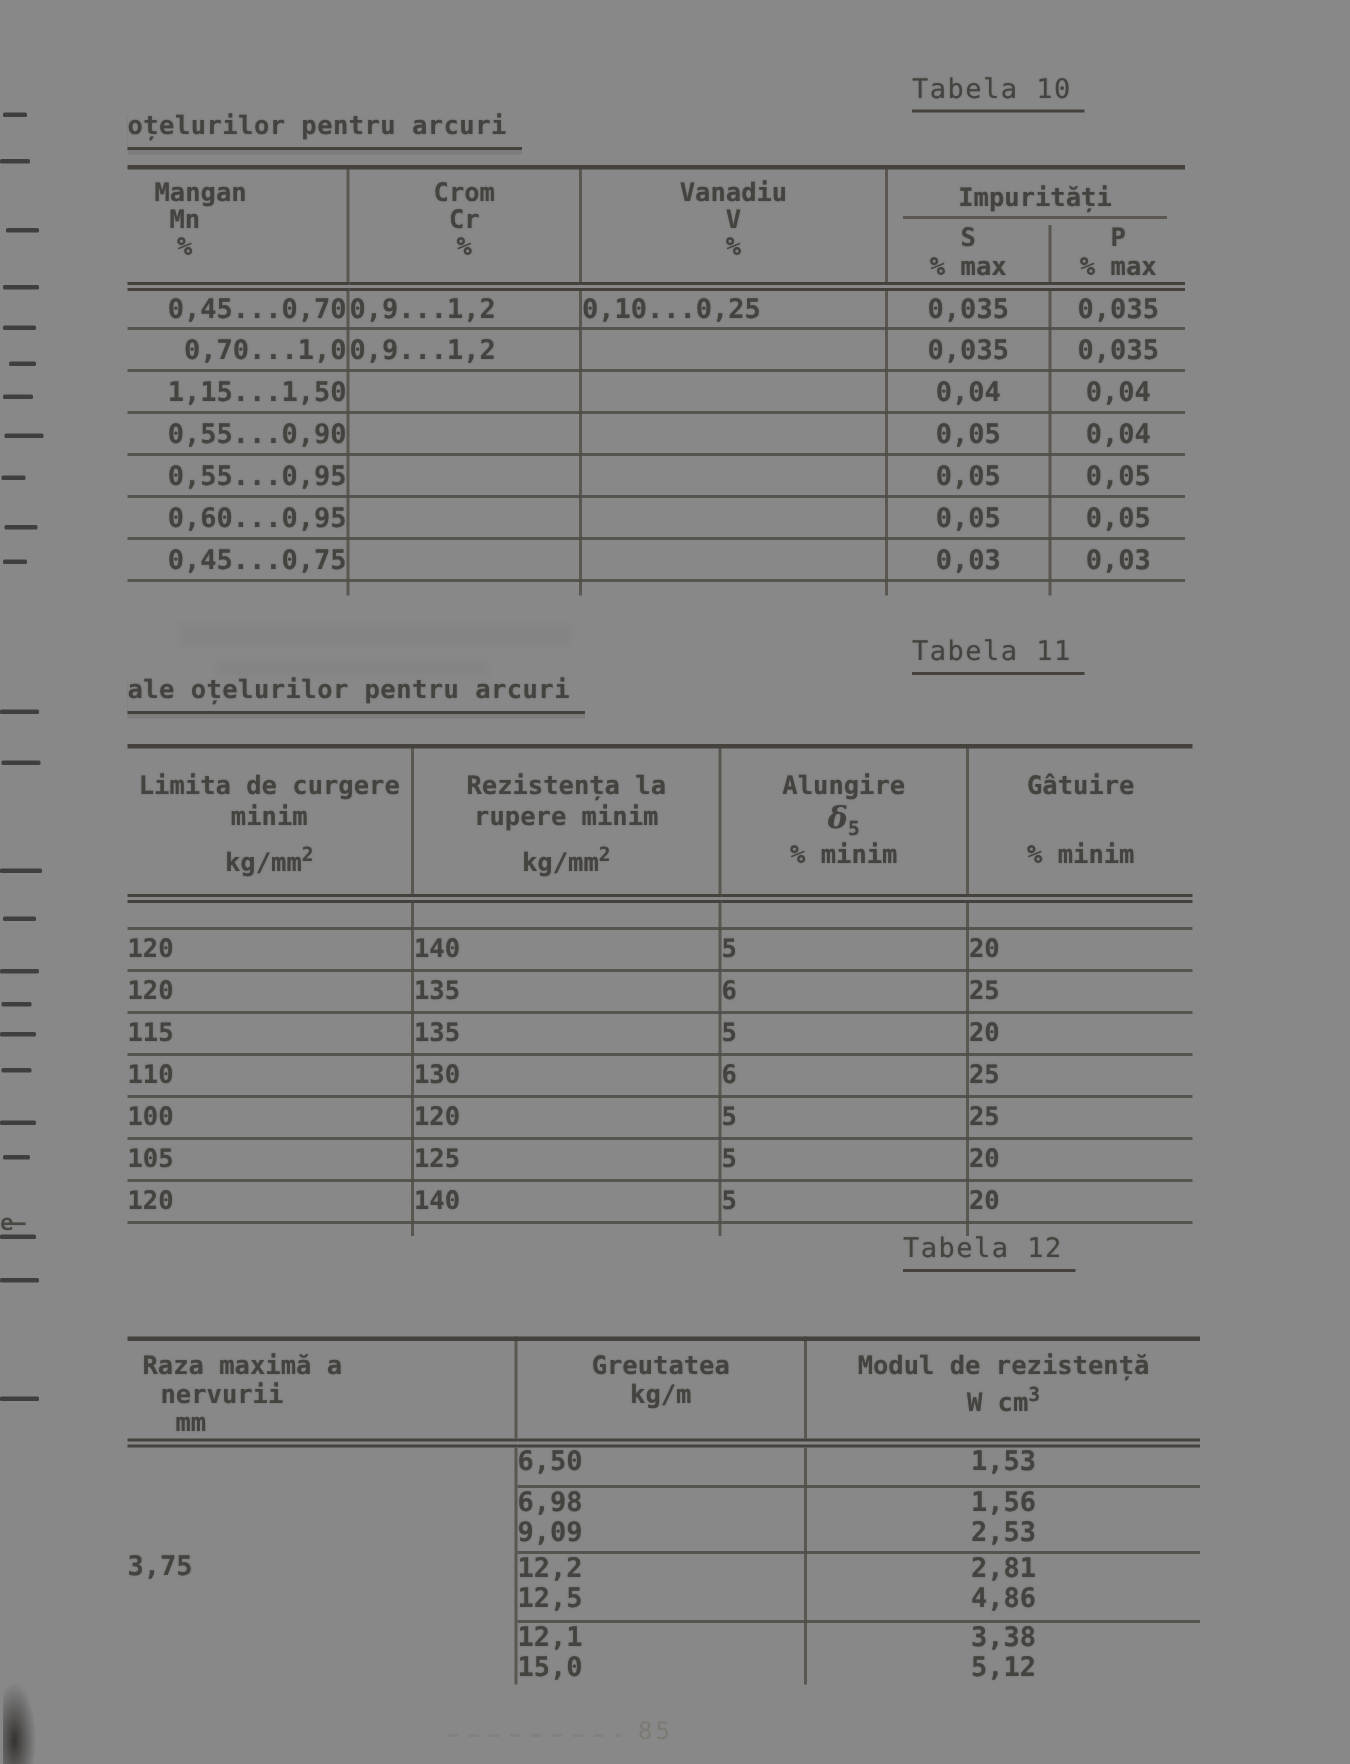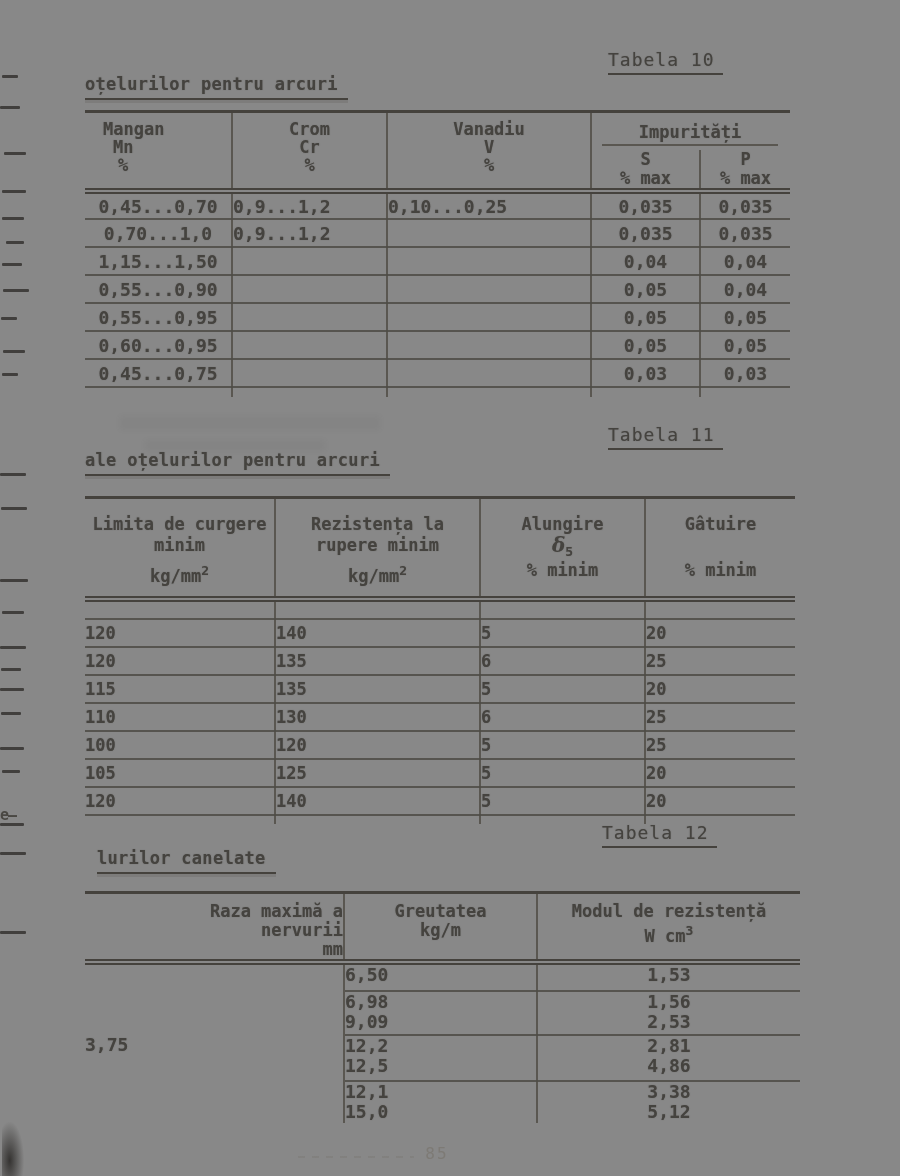--- a/index.html
+++ b/index.html
@@ -50,21 +50,21 @@
   #t10 tr.ext td{border-bottom:none;height:10px;}
   .h10l div{height:18px;line-height:18px;text-align:left;}
   .hc{text-align:center;}
   .hc div{height:18px;line-height:18px;}
   .imp{vertical-align:top;}
   .imp-title{text-align:center;height:26px;line-height:24px;border-bottom:2px solid var(--line);margin:0 12px 0 10px;}
   .imp-sub{display:flex;padding-top:4px;}
   .imp-s{width:107px;text-align:center;}
   .imp-p{flex:1;border-left:2px solid var(--line);text-align:center;}
   .imp-sub div div{height:19px;line-height:19px;}
-  .t10c1{text-align:center;padding-left:8px;}
+  .t10c1{text-align:right;padding-left:8px;}
   .t10c2{text-align:left;padding-left:12px;}
   .t10c3{text-align:left;padding-left:28px;}
   .t10c4,.t10c5{text-align:center;}
   
   #t11{border-top:3px solid var(--line2);width:710px;}
   #t11 th,#t11 td{border-right:2px solid var(--line);}
   #t11 th:last-child,#t11 td:last-child{border-right:none;}
   #t11 thead th{border-bottom:6px double var(--line2);height:101px;vertical-align:top;padding-top:15px;text-align:center;margin-left:37px;}
   #t11 tbody td{border-bottom:2px solid var(--rline);height:28px;text-align:left;}
   #t11 tr.sp td{border-bottom:2px solid var(--rline);height:20px;}
@@ -78,21 +78,21 @@
   .t11c2{padding-left:55px;}
   .t11c3{padding-left:70px;}
   .t11c4{padding-left:58px;}
   
   #t12{border-top:3px solid var(--line2);width:715px;}
   #t12 th,#t12 td{border-right:2px solid var(--line);}
   #t12 th:last-child,#t12 td:last-child{border-right:none;}
   #t12 thead th{border-bottom:6px double var(--line2);height:66px;vertical-align:top;padding-top:8px;}
   #t12 tbody td{border-bottom:none;vertical-align:top;line-height:20px;font-size:18px;}
   #t12 tbody td.b{border-bottom:2px solid var(--rline);}
-  .t12h1 div{height:19px;line-height:19px;text-align:right;font-size:17px;}
+  .t12h1 div{height:19px;line-height:19px;text-align:left;font-size:17px;}
   .t12h2{text-align:center;padding-right:40px;font-size:17px;}
   .t12h2 div{height:19px;line-height:19px;}
   .t12h3{text-align:center;padding-left:40px;font-size:17px;}
   .t12h3 div{height:19px;line-height:19px;}
   .t12c1{padding-left:65px;padding-top:6px;text-align:left;}
   .t12c2{padding-right:40px;padding-top:4px;}
   .t12c3{text-align:center;padding-left:50px;padding-top:4px;}
   #t12 tr.g1 td{height:29px;}
   #t12 tr.g2 td{height:44px;}
   #t12 tr.g3 td{height:46px;}
@@ -330,21 +330,20 @@
       <tr class="ext">
           <td></td>
           <td></td>
           <td></td>
           <td></td>
         </tr>
     </tbody>
   </table>
 
   <div class="title" style="left:602px;top:822px;">Tabela 12</div>
-  <div class="caption" style="left:97px;top:848px;">lurilor canelate</div>
 
   <table class="tbl" id="t12" style="left:85px;top:891px;">
     <colgroup>
         <col style="width:259px">
         <col style="width:193px">
         <col style="width:263px">
       </colgroup>
     <thead>
       <tr>
         <th class="t12h1">

